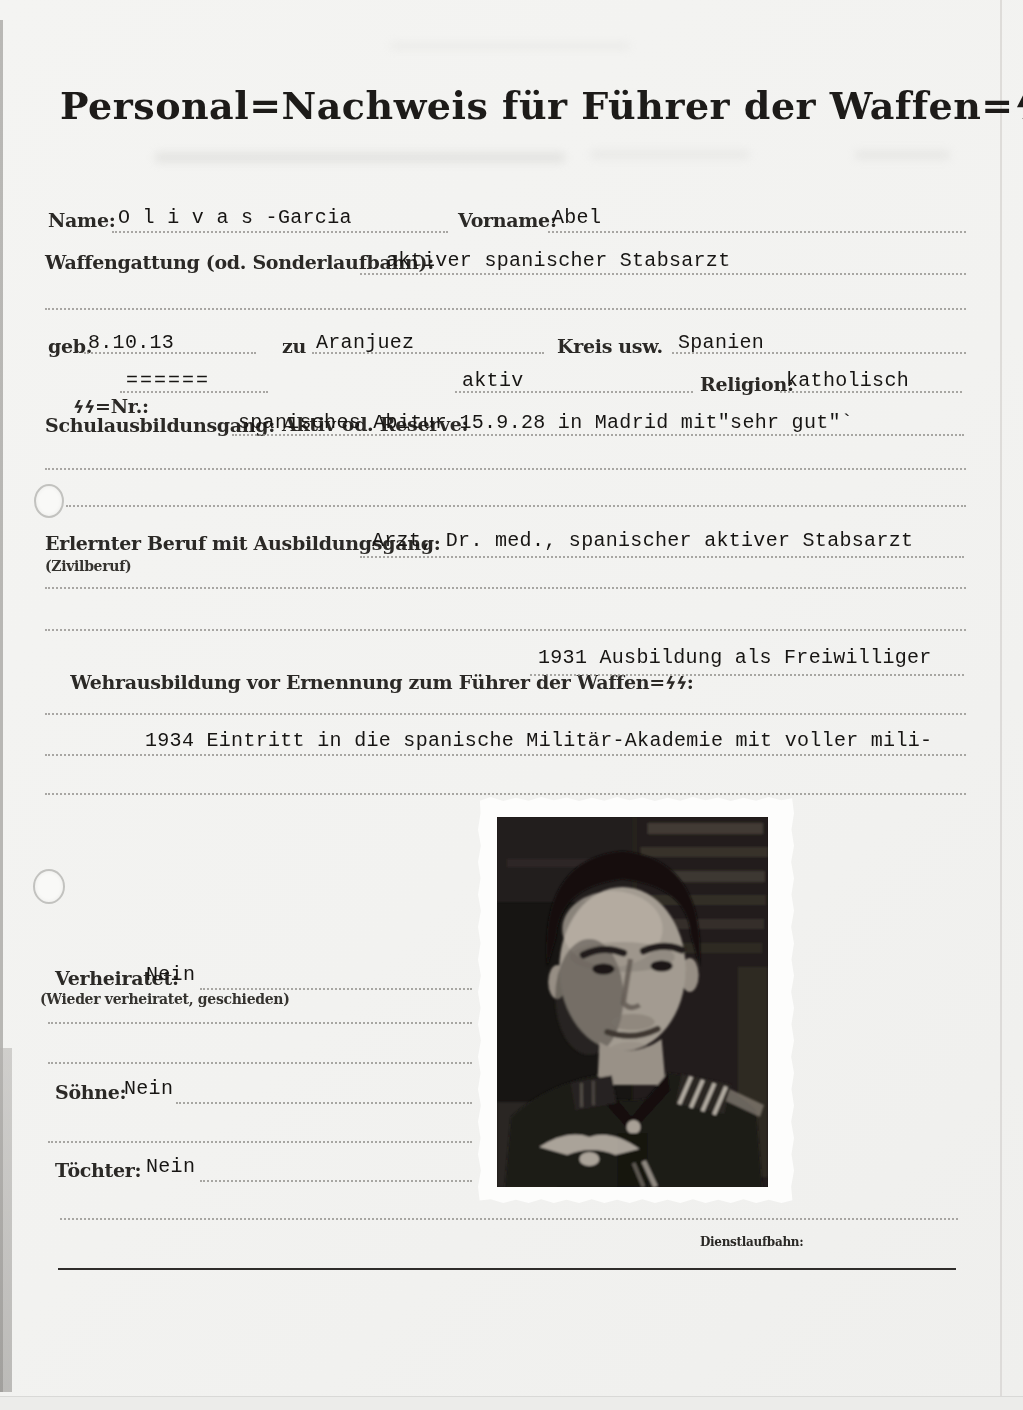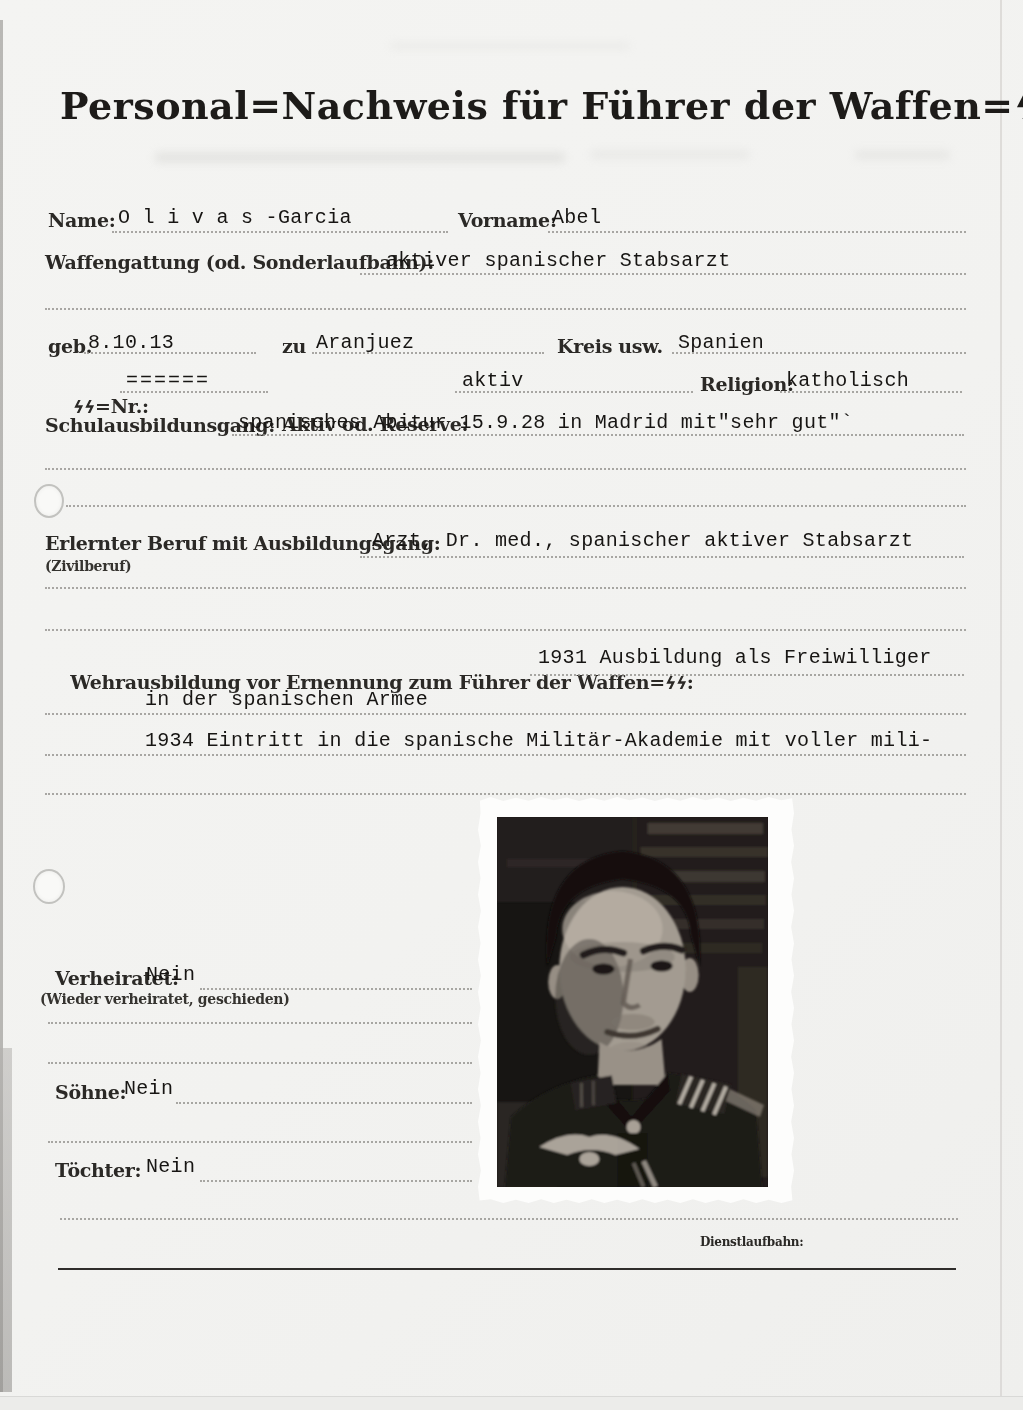--- a/index.html
+++ b/index.html
@@ -102,21 +102,20 @@
   <div class="dot" style="left:360px;top:556px;width:604px;"></div>
 
   <div class="dot" style="left:45px;top:587px;width:921px;"></div>
   <div class="dot" style="left:45px;top:629px;width:921px;"></div>
 
   <div class="t frak" style="left:45px;top:650px;">
     <span>Wehrausbildung vor Ernennung zum Führer der Waffen=</span><span class="runes" style="font-size:17px;">ϟϟ</span><span>:</span>
   </div>
   <div class="t mono" style="left:538px;top:646px;">1931 Ausbildung als Freiwilliger</div>
   <div class="dot" style="left:530px;top:674px;width:434px;"></div>
-  <div class="t mono" style="left:145px;top:688px;">in der spanischen Armee</div>
   <div class="dot" style="left:45px;top:713px;width:921px;"></div>
   <div class="t mono" style="left:145px;top:729px;">1934 Eintritt in die spanische Militär-Akademie mit voller mili-</div>
   <div class="dot" style="left:45px;top:754px;width:921px;"></div>
   <div class="dot" style="left:45px;top:793px;width:921px;"></div>
 
   <div class="photo-frame">
     <svg viewBox="0 0 270 370" preserveAspectRatio="none">
       <defs>
         <filter id="soft">
             <feGaussianBlur stdDeviation="1.3"></feGaussianBlur>

